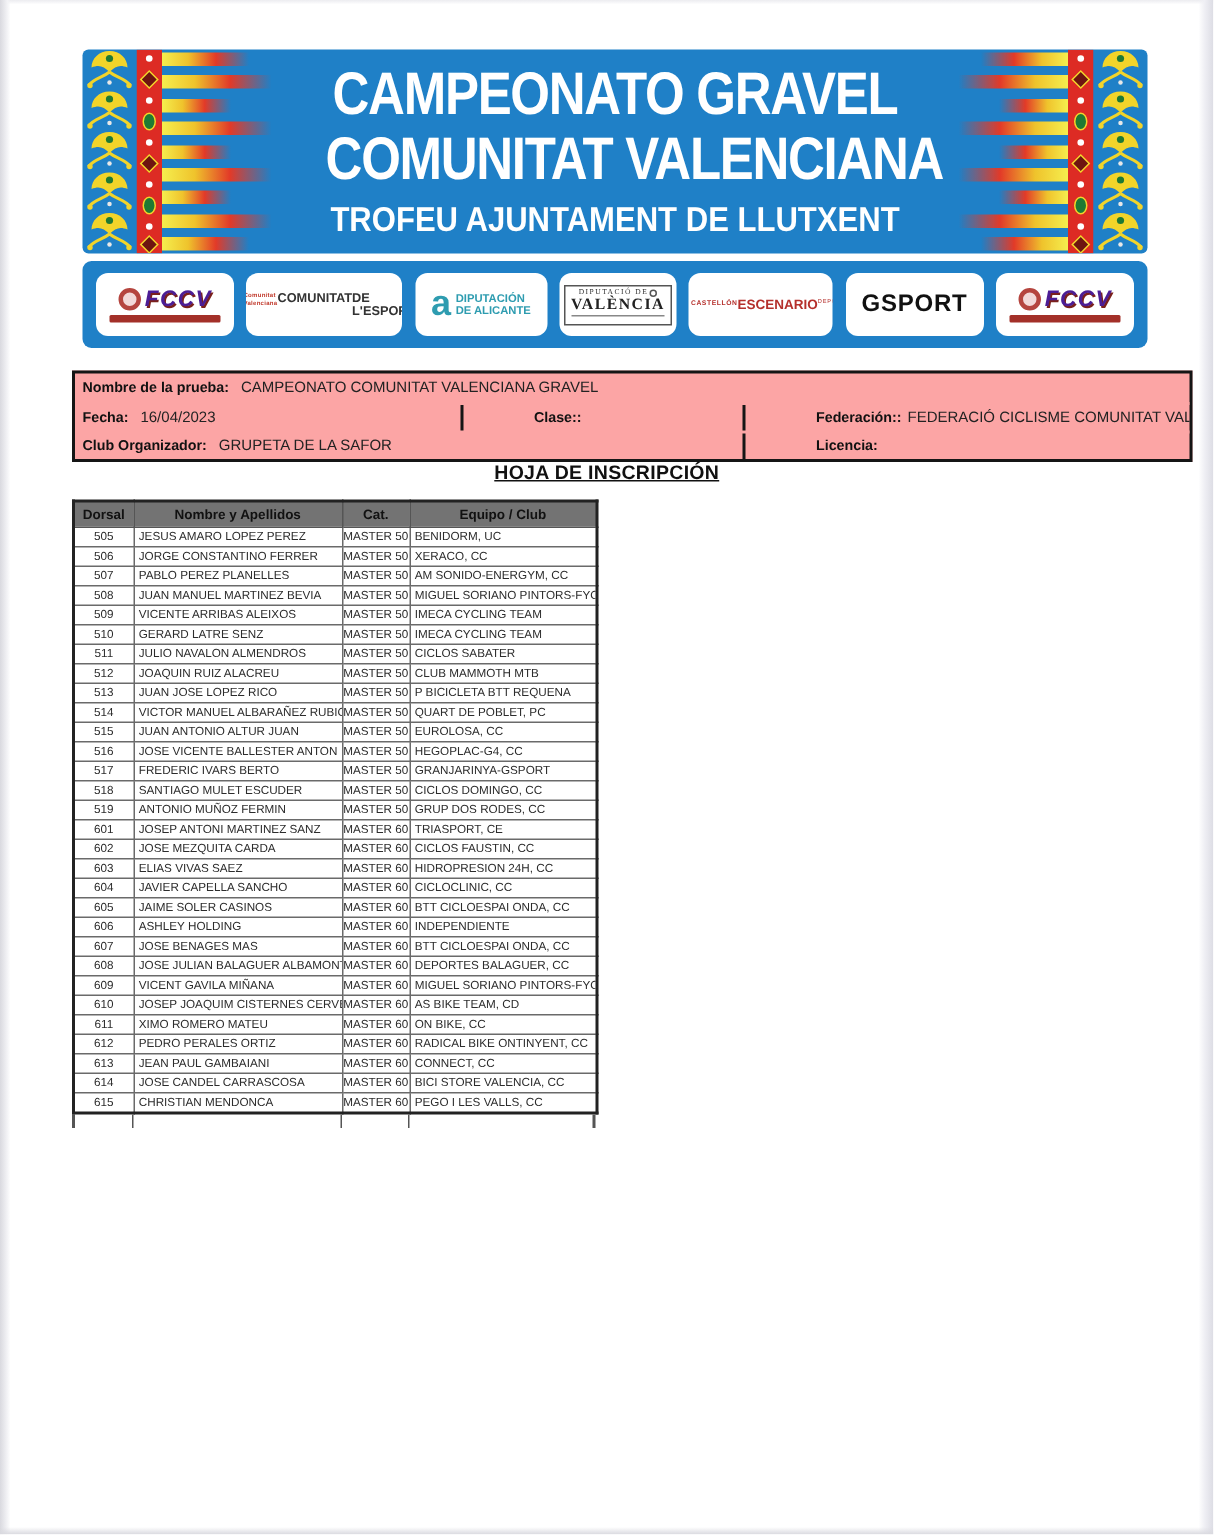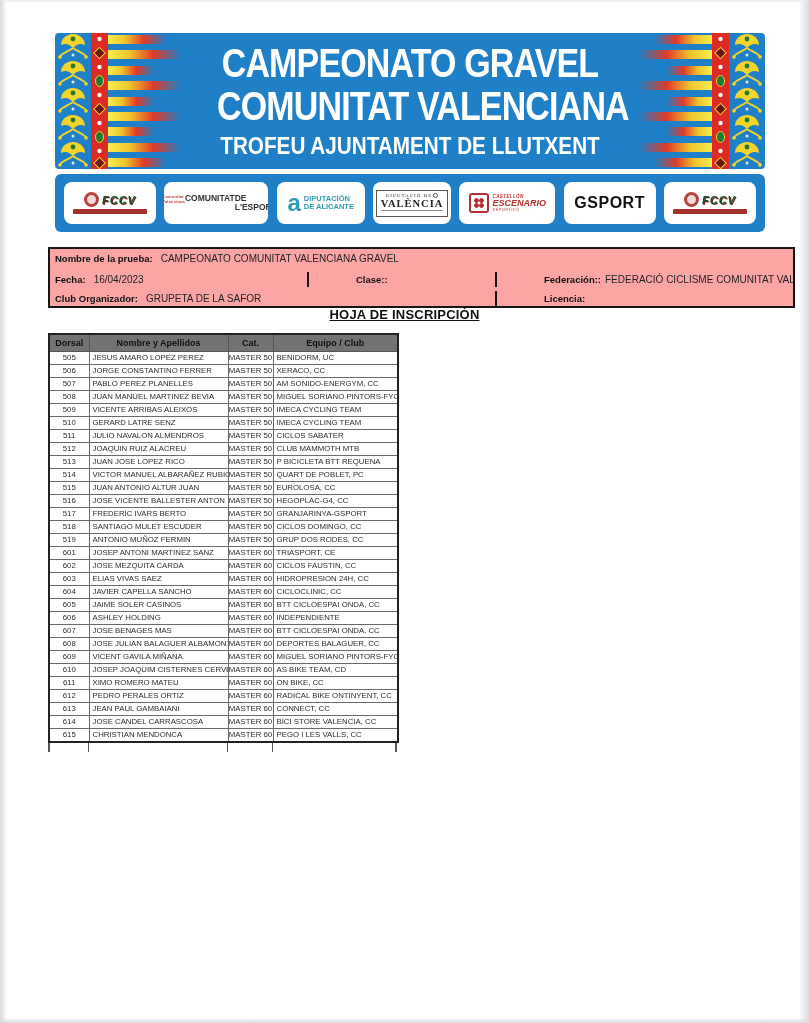--- a/index.html
+++ b/index.html
@@ -35,21 +35,21 @@
 
   
   .sponsor-band { position:absolute; left:55px; top:174px; width:710px; height:58px;
                   background:#1f80c7; border-radius:6px;
                   display:flex; align-items:center; justify-content:space-between; padding:0 9px; }
   .card { background:#fff; border-radius:8px; height:42px; display:flex; align-items:center;
           justify-content:center; overflow:hidden; padding:2px 4px; }
   .fccv-card { width:92px; flex-direction:column; }
   .fccv-row { display:flex; align-items:center; gap:3px; }
   .fccv-ring { width:15px; height:15px; border:3px solid #b5453f; border-radius:50%; background:#f2d9d9; }
-  .fccv-txt { color:#14532d; font-weight:900; font-style:italic; font-size:11px; letter-spacing:1px;
+  .fccv-txt { color:#4c1d95; font-weight:900; font-style:italic; font-size:15px; letter-spacing:1px;
               text-shadow:1px 1px 0 #7a201c; }
   .fccv-bar { margin-top:2px; width:74px; height:5px; background:#a33029; border-radius:1px; }
   .esport-card { width:104px; gap:3px; }
   .esport-v { font-size:20px; font-weight:900; color:#2aa5a0; transform:skewX(-12deg); line-height:1; }
   .esport-v b { color:#e8603c; }
   .esport-col { display:flex; flex-direction:row; align-items:flex-start; }
   .esport-top { font-size:4px; color:#c0392b; font-weight:700; letter-spacing:.2px; }
   .esport-main { font-size:8.5px; font-weight:800; color:#333; line-height:9px; }
   .esport-strip { margin-top:2px; display:flex; gap:2px; }
   .esport-strip i { display:block; width:14px; height:4px; }
@@ -65,31 +65,31 @@
   .val-main { font-size:10.5px; font-weight:700; letter-spacing:1px; color:#222; line-height:11px; }
   .val-sub { margin-top:1px; border-top:1px solid #888; font-size:3.5px; color:#777; }
   .castellon-card { width:96px; gap:4px; }
   .cast-icon { width:20px; height:20px; border:2px solid #b5302c; border-radius:3px; position:relative;
                display:flex; align-items:center; justify-content:center; }
   .cast-icon i { width:10px; height:10px; background:
       radial-gradient(circle at 25% 25%, #b5302c 2px, transparent 2.6px),
       radial-gradient(circle at 75% 25%, #b5302c 2px, transparent 2.6px),
       radial-gradient(circle at 25% 75%, #b5302c 2px, transparent 2.6px),
       radial-gradient(circle at 75% 75%, #b5302c 2px, transparent 2.6px); }
-  .cast-col { display:flex; flex-direction:column; align-items:flex-start;font-style:italic; }
+  .cast-col { display:flex; flex-direction:row; align-items:flex-start; }
   .cast-top { font-size:4.5px; color:#b5302c; font-weight:700; letter-spacing:.4px; }
   .cast-main { font-size:9px; font-weight:800; color:#b5302c; line-height:9px; }
   .cast-sub { font-size:3.8px; color:#b5302c; letter-spacing:.5px; }
   .gsport-card { width:92px; }
   .gsport-txt { font-size:16px; font-weight:800; color:#111; letter-spacing:.5px; }
 
   
   .form { position:absolute; left:48px; top:247px; width:747px; border:2px solid #151515; background:#fca5a5; }
   .f-row { display:flex; height:19px; }
-  .f-row + .f-row { border-top:4px solid #fca5a5; }
+  .f-row + .f-row { border-top:2px solid #fca5a5; }
   .f-cell { display:flex; align-items:center; padding:0 5px; overflow:hidden; white-space:nowrap; }
   .f-cell + .f-cell { border-left:2px solid #151515;padding-left:47px; }
   .f-label { font-weight:700; font-size:9.5px; color:#111; margin-right:8px; }
   .f-value { font-size:10px; color:#222; }
   .w-fecha { width:257px; } .w-clase { width:188px; } .w-feder { flex:1; }
   .w-club  { width:445px; } .w-lic   { flex:1; }
 
   
   .sheet-heading { position:absolute; left:0; top:307px; width:100%; text-align:center;
                    font-size:13px; font-weight:800; color:#111; text-decoration:underline; letter-spacing:.2px; }

